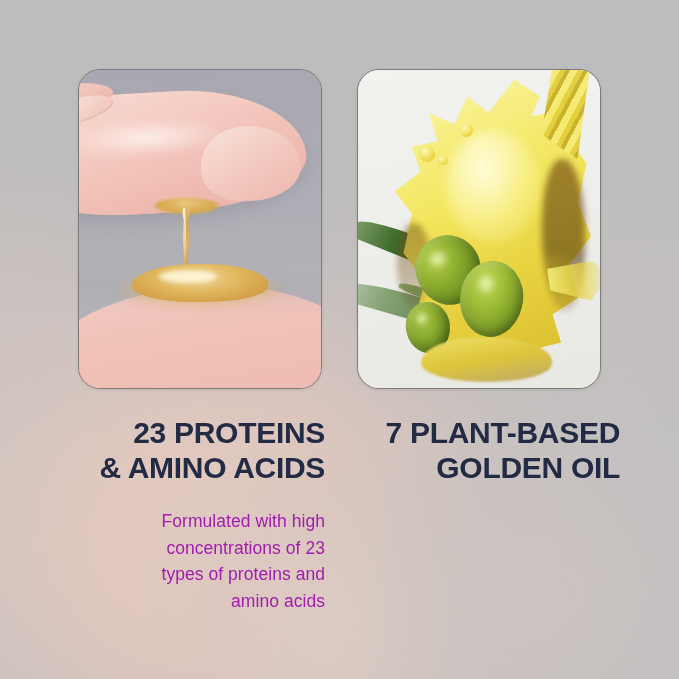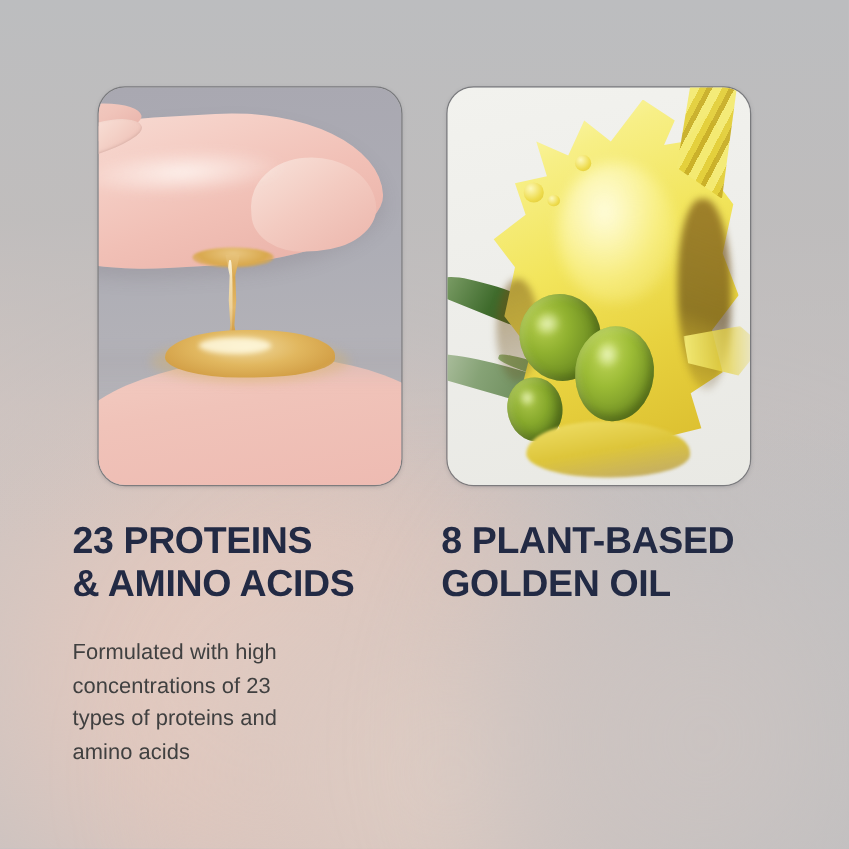--- a/index.html
+++ b/index.html
@@ -392,35 +392,35 @@
   .columns {
     position: absolute;
     left: 58px;
     top: 415px;
     width: 563px;
     display: flex;
     gap: 28px;
   }
   .col {
     width: 267px;
-    text-align: left;
+    text-align: right;
   }
   .col-heading {
     margin: 0;
     color: #222a44;
     font-family: "Liberation Sans", sans-serif;
     font-weight: 700;
     font-size: 30px;
     line-height: 1.17;
     letter-spacing: -0.3px;
     white-space: pre-line;
   }
   .col-body {
     margin: 23px 0 0 0;
-    color: #404040;
+    color: #a21caf;
     font-family: "Liberation Sans", sans-serif;
     font-weight: 400;
     font-size: 17.5px;
     line-height: 1.52;
     letter-spacing: 0.05px;
     white-space: pre-line;
   }
 </style>
 </head>
 <body>
@@ -489,19 +489,19 @@
     <div class="col">
       <h2 class="col-heading">23 PROTEINS
 &amp; AMINO ACIDS</h2>
       <p class="col-body">Formulated with high
 concentrations of 23
 types of proteins and
 amino acids</p>
     </div>
 
     <div class="col">
-      <h2 class="col-heading">8 PLANT-BASED
+      <h2 class="col-heading">7 PLANT-BASED
 GOLDEN OIL</h2>
     </div>
 
   </div>
 
 </div>
 
 </body></html>

